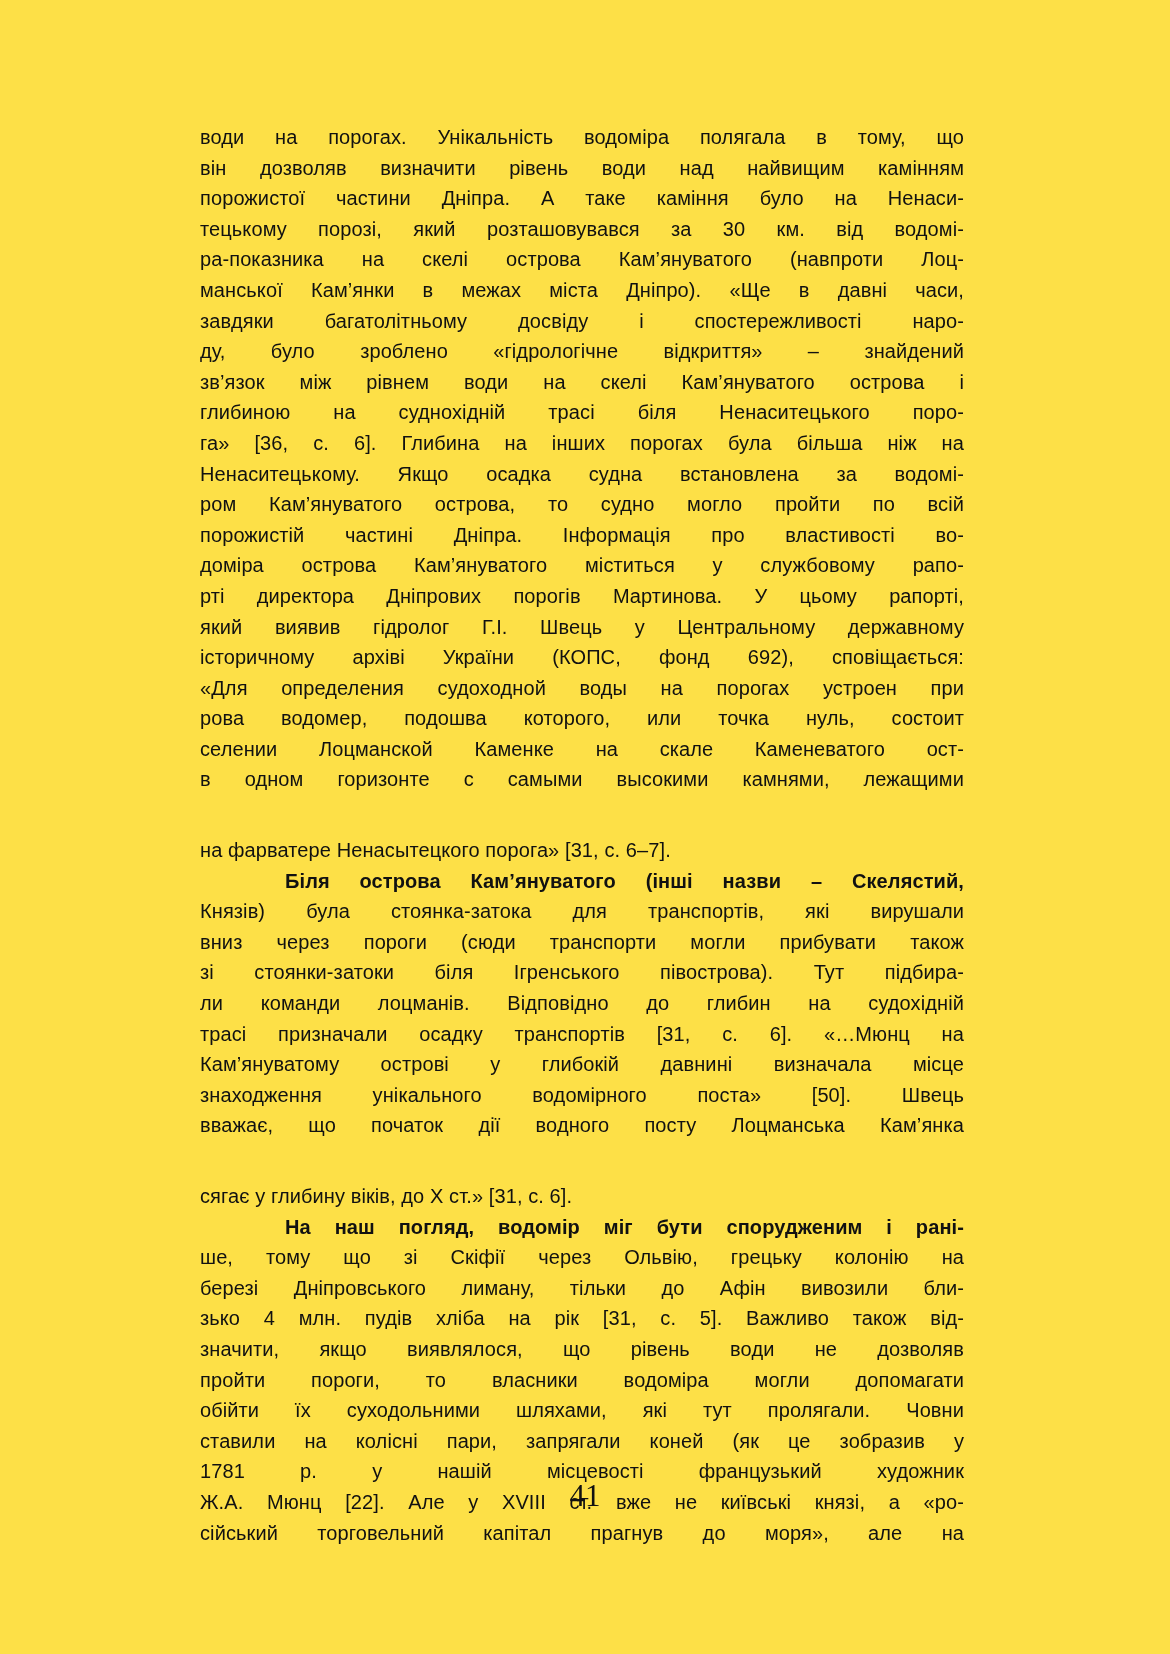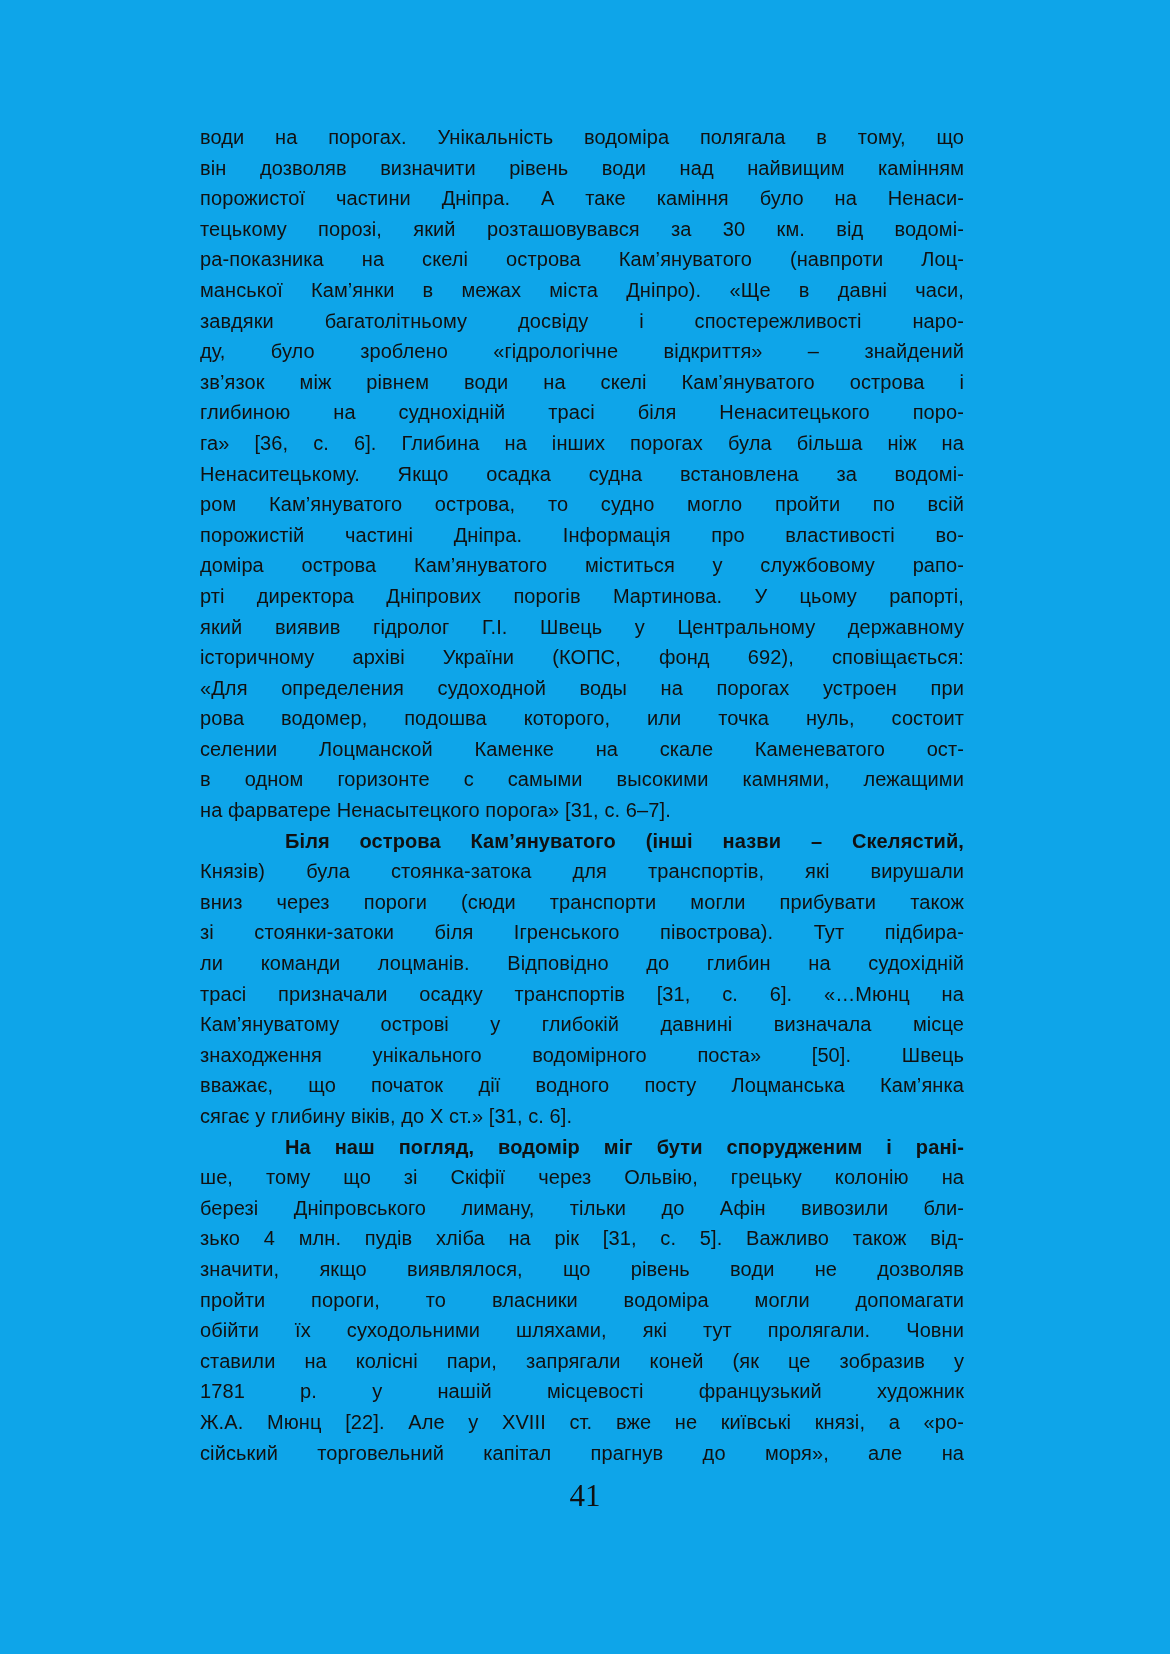--- a/index.html
+++ b/index.html
@@ -11,37 +11,38 @@
     position: relative;
     width: 1170px;
     height: 1654px;
     font-family: "Liberation Sans", sans-serif;
     color: #111111;
     overflow: hidden;
   }
   .page {
     position: absolute;
     inset: 0;
-    background: #0ea5e9;
+    background: #fde047;
   }
   .textblock {
     position: absolute;
     left: 200px;
     top: 122px;
     width: 764px;
     font-size: 20px;
     line-height: 30.6px;
     letter-spacing: 0.1px;
   }
   .line {
     text-align: justify;
     text-align-last: justify;
   }
   .line.para-end {
     text-align-last: left;
+    margin-top: 40px;
   }
   .line.indented {
     text-indent: 85px;
     font-weight: bold;
   }
   .seg-regular { font-style: normal; }
   .seg-italic  { }
   .page-number {
     position: absolute;
     top: 1478px;

